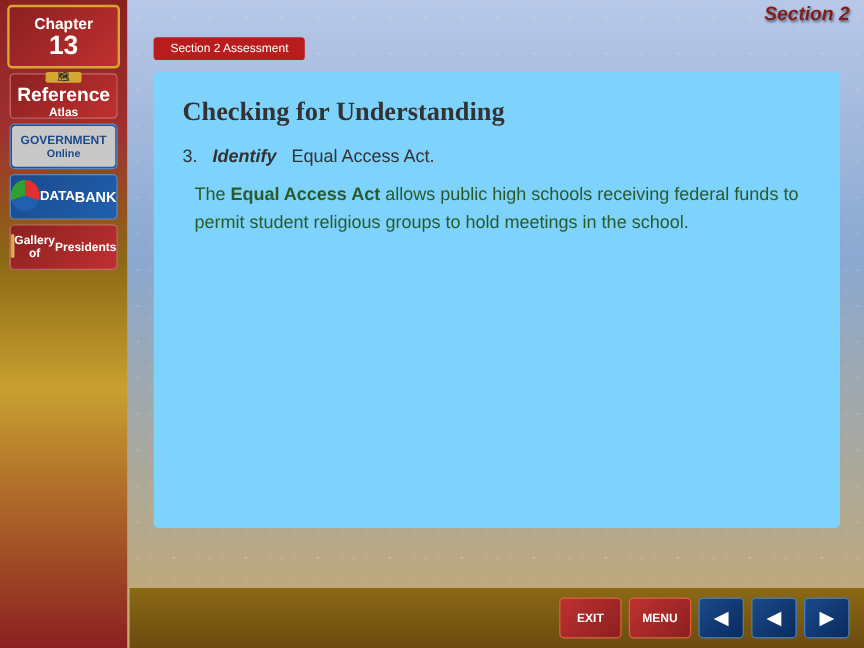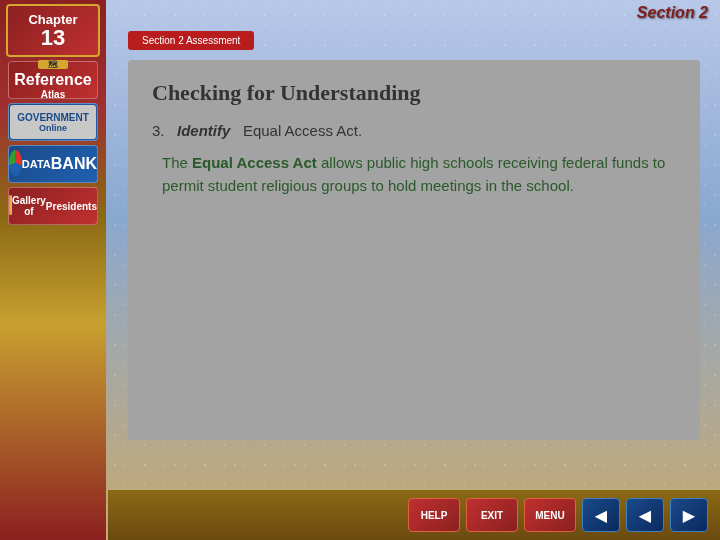--- a/index.html
+++ b/index.html
@@ -193,21 +193,21 @@
       color: white;
       font-size: 10px;
       font-weight: normal;
       padding: 4px 14px;
       border-radius: 3px;
       margin-bottom: 10px;
     }
 
     
     .content-box {
-      background: #a3a3a3;
+      background: #7dd3fc;
       border-radius: 4px;
       padding: 20px 24px;
       min-height: 380px;
     }
 
     .content-title {
       font-size: 22px;
       font-weight: bold;
       color: #333;
       margin-bottom: 16px;
@@ -311,21 +311,21 @@
   <div class="sidebar-btn btn-gov">
     <div class="btn-gov-inner">
       <span class="gov-logo">GOVERNMENT</span>
       <span style="font-size:9px; color:#1a4a8a;">Online</span>
     </div>
   </div>
 
   <div class="sidebar-btn btn-data">
     <div class="data-circle"></div>
     <span style="font-size:11px;">DATA</span>
-    <span style="font-size:16px;">BANK</span>
+    <span style="font-size:12px;">BANK</span>
   </div>
 
   <div class="sidebar-btn btn-gallery">
     <div class="gallery-img"></div>
     <span style="font-size:10px;">Gallery of</span>
     <span style="font-size:10px;">Presidents</span>
   </div>
 </div>
 
 <div class="main-content">
@@ -344,19 +344,18 @@
       <span>Equal Access Act.</span>
     </div>
 
     <div class="answer-text">
       <span>The </span><span class="bold-term">Equal Access Act</span><span> allows public high schools receiving federal funds to permit student religious groups to hold meetings in the school.</span>
     </div>
   </div>
 </div>
 
 <div class="bottom-bar">
-  <div class="nav-btn">HELP</div>
   <div class="nav-btn">EXIT</div>
   <div class="nav-btn">MENU</div>
   <div class="nav-arrow">◀</div>
   <div class="nav-arrow">◀</div>
   <div class="nav-arrow">▶</div>
 </div>
 
 </body></html>

